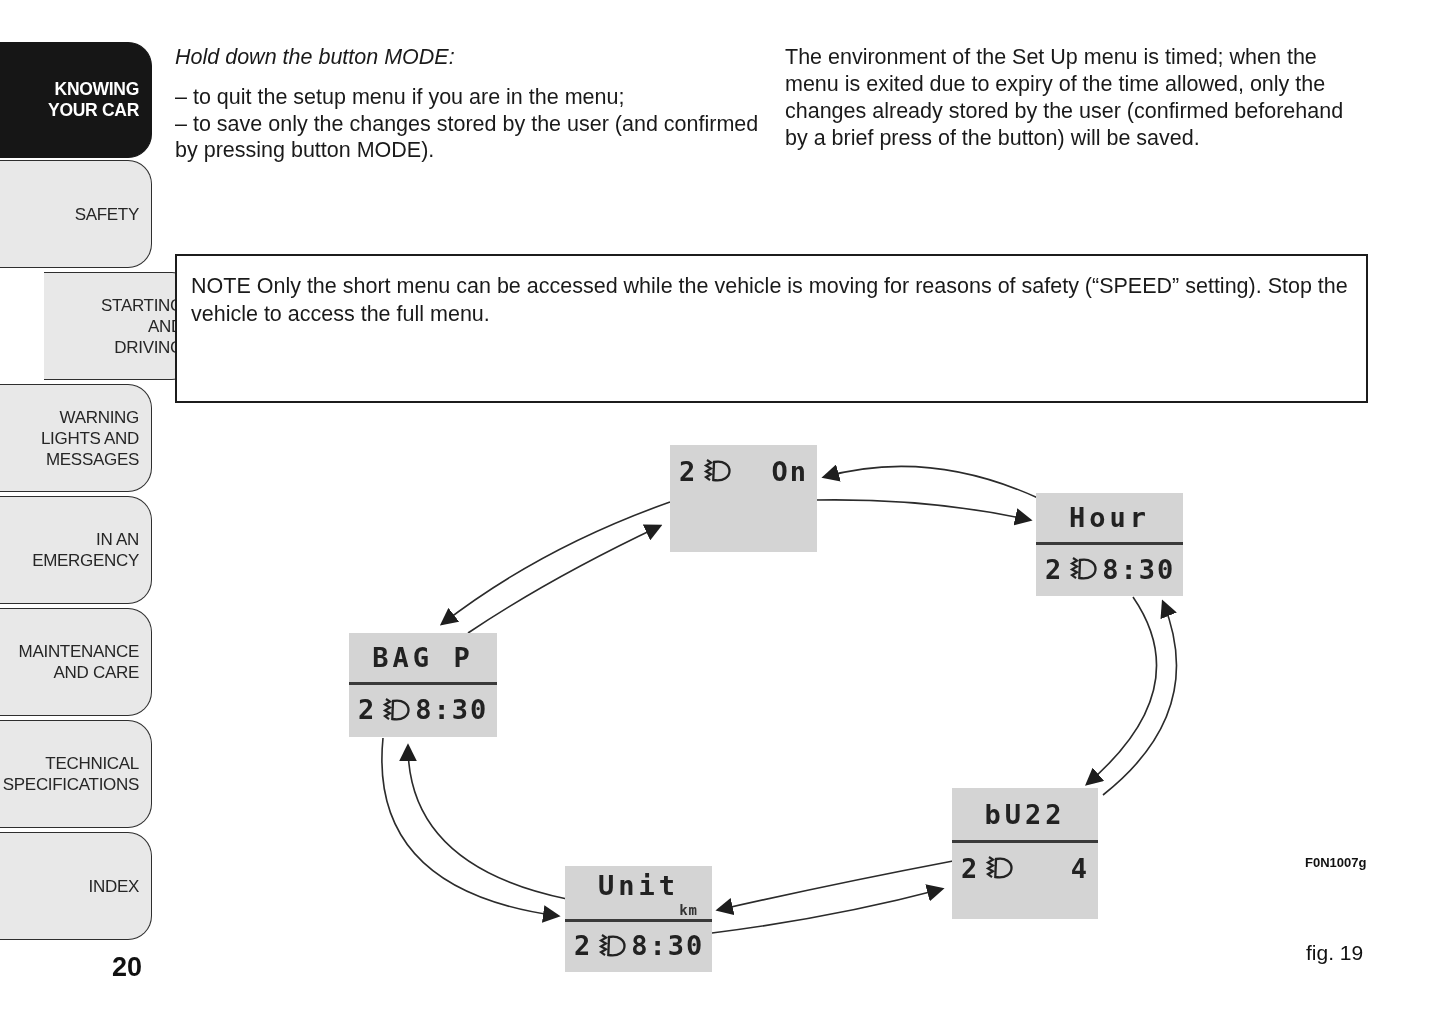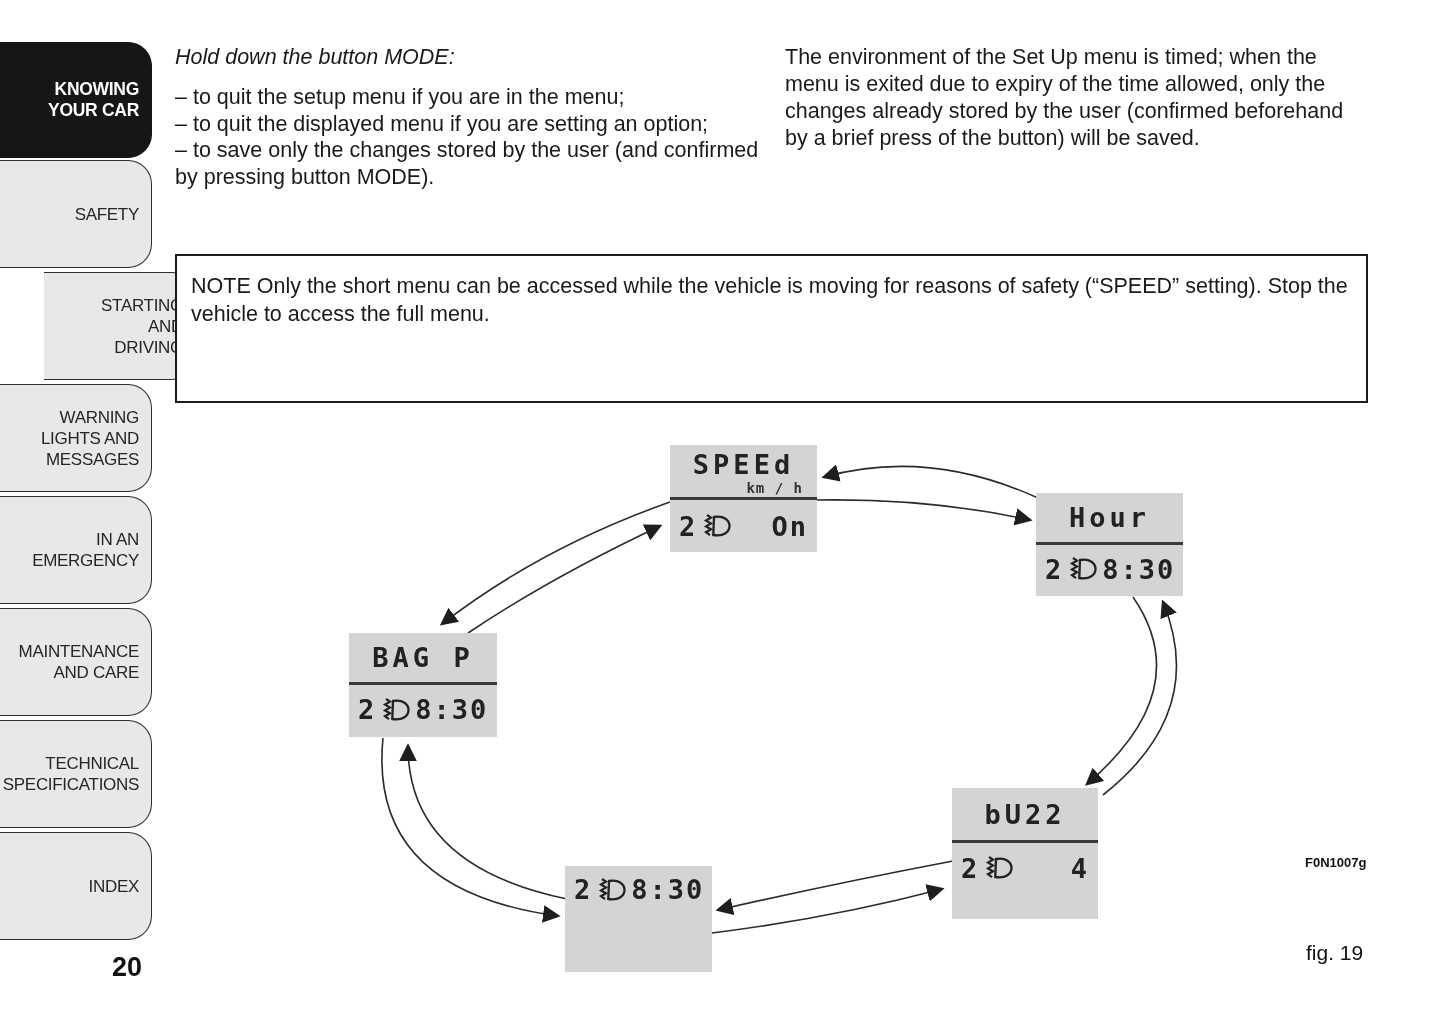--- a/index.html
+++ b/index.html
@@ -131,21 +131,20 @@
     </div>
     <div class="tab t7">
       <span>INDEX</span>
     </div>
     <div class="page-number">20</div>
   </nav>
 
   <div class="lead-col">
     <p class="lead-heading">Hold down the button MODE:</p>
     <p class="bullet">– to quit the setup menu if you are in the menu;</p>
-    <p class="bullet">– to quit the displayed menu if you are setting an option;</p>
     <p class="bullet">– to save only the changes stored by the user (and confirmed by pressing button MODE).</p>
   </div>
 
   <div class="right-col">
     <p>The environment of the Set Up menu is timed; when the menu is exited due to expiry of the time allowed, only the changes already stored by the user (confirmed beforehand by a brief press of the button) will be saved.</p>
   </div>
 
   <div class="note-box">
     <p>NOTE Only the short menu can be accessed while the vehicle is moving for reasons of safety (“SPEED” setting). Stop the vehicle to access the full menu.</p>
   </div>
@@ -169,24 +168,20 @@
 
       <path d="M 953 861 Q 832 884 718 910" marker-end="url(#ah)"></path>
       <path d="M 712 933 Q 832 918 942 889" marker-end="url(#ah)"></path>
 
       <path d="M 383 738 Q 368 890 558 916" marker-end="url(#ah)"></path>
       <path d="M 567 899 Q 408 866 408 746" marker-end="url(#ah)"></path>
     </g>
   </svg>
 
   <div class="disp d-speed">
-    <div class="disp-top has-unit">
-      <span class="disp-title">SPEEd</span>
-      <span class="disp-unit">km / h</span>
-    </div>
     <div class="disp-bottom">
       <span class="lcd">2</span>
       <span class="beam-icon">
         <svg width="32" height="28" viewBox="0 0 32 28">
           <path d="M6 3 l4 2.7 -5 2.9 5 2.9 -5 2.9 5 2.9 -5 2.9 4 2.9" fill="none" stroke="#222" stroke-width="2.2"></path>
           <path d="M13 5 L12.3 23 C23 25 28.5 19.5 28.5 14 C28.5 8.5 23 3 13 5 Z" fill="none" stroke="#222" stroke-width="2.3"></path>
         </svg>
       </span>
       <span class="lcd disp-value">On</span>
     </div>
@@ -218,20 +213,24 @@
         <svg width="32" height="28" viewBox="0 0 32 28">
           <path d="M6 3 l4 2.7 -5 2.9 5 2.9 -5 2.9 5 2.9 -5 2.9 4 2.9" fill="none" stroke="#222" stroke-width="2.2"></path>
           <path d="M13 5 L12.3 23 C23 25 28.5 19.5 28.5 14 C28.5 8.5 23 3 13 5 Z" fill="none" stroke="#222" stroke-width="2.3"></path>
         </svg>
       </span>
       <span class="lcd disp-value">8:30</span>
     </div>
   </div>
 
   <div class="disp d-unit">
+    <div class="disp-top has-unit">
+      <span class="disp-title">Unit</span>
+      <span class="disp-unit">km</span>
+    </div>
     <div class="disp-bottom">
       <span class="lcd">2</span>
       <span class="beam-icon">
         <svg width="32" height="28" viewBox="0 0 32 28">
           <path d="M6 3 l4 2.7 -5 2.9 5 2.9 -5 2.9 5 2.9 -5 2.9 4 2.9" fill="none" stroke="#222" stroke-width="2.2"></path>
           <path d="M13 5 L12.3 23 C23 25 28.5 19.5 28.5 14 C28.5 8.5 23 3 13 5 Z" fill="none" stroke="#222" stroke-width="2.3"></path>
         </svg>
       </span>
       <span class="lcd disp-value">8:30</span>
     </div>

